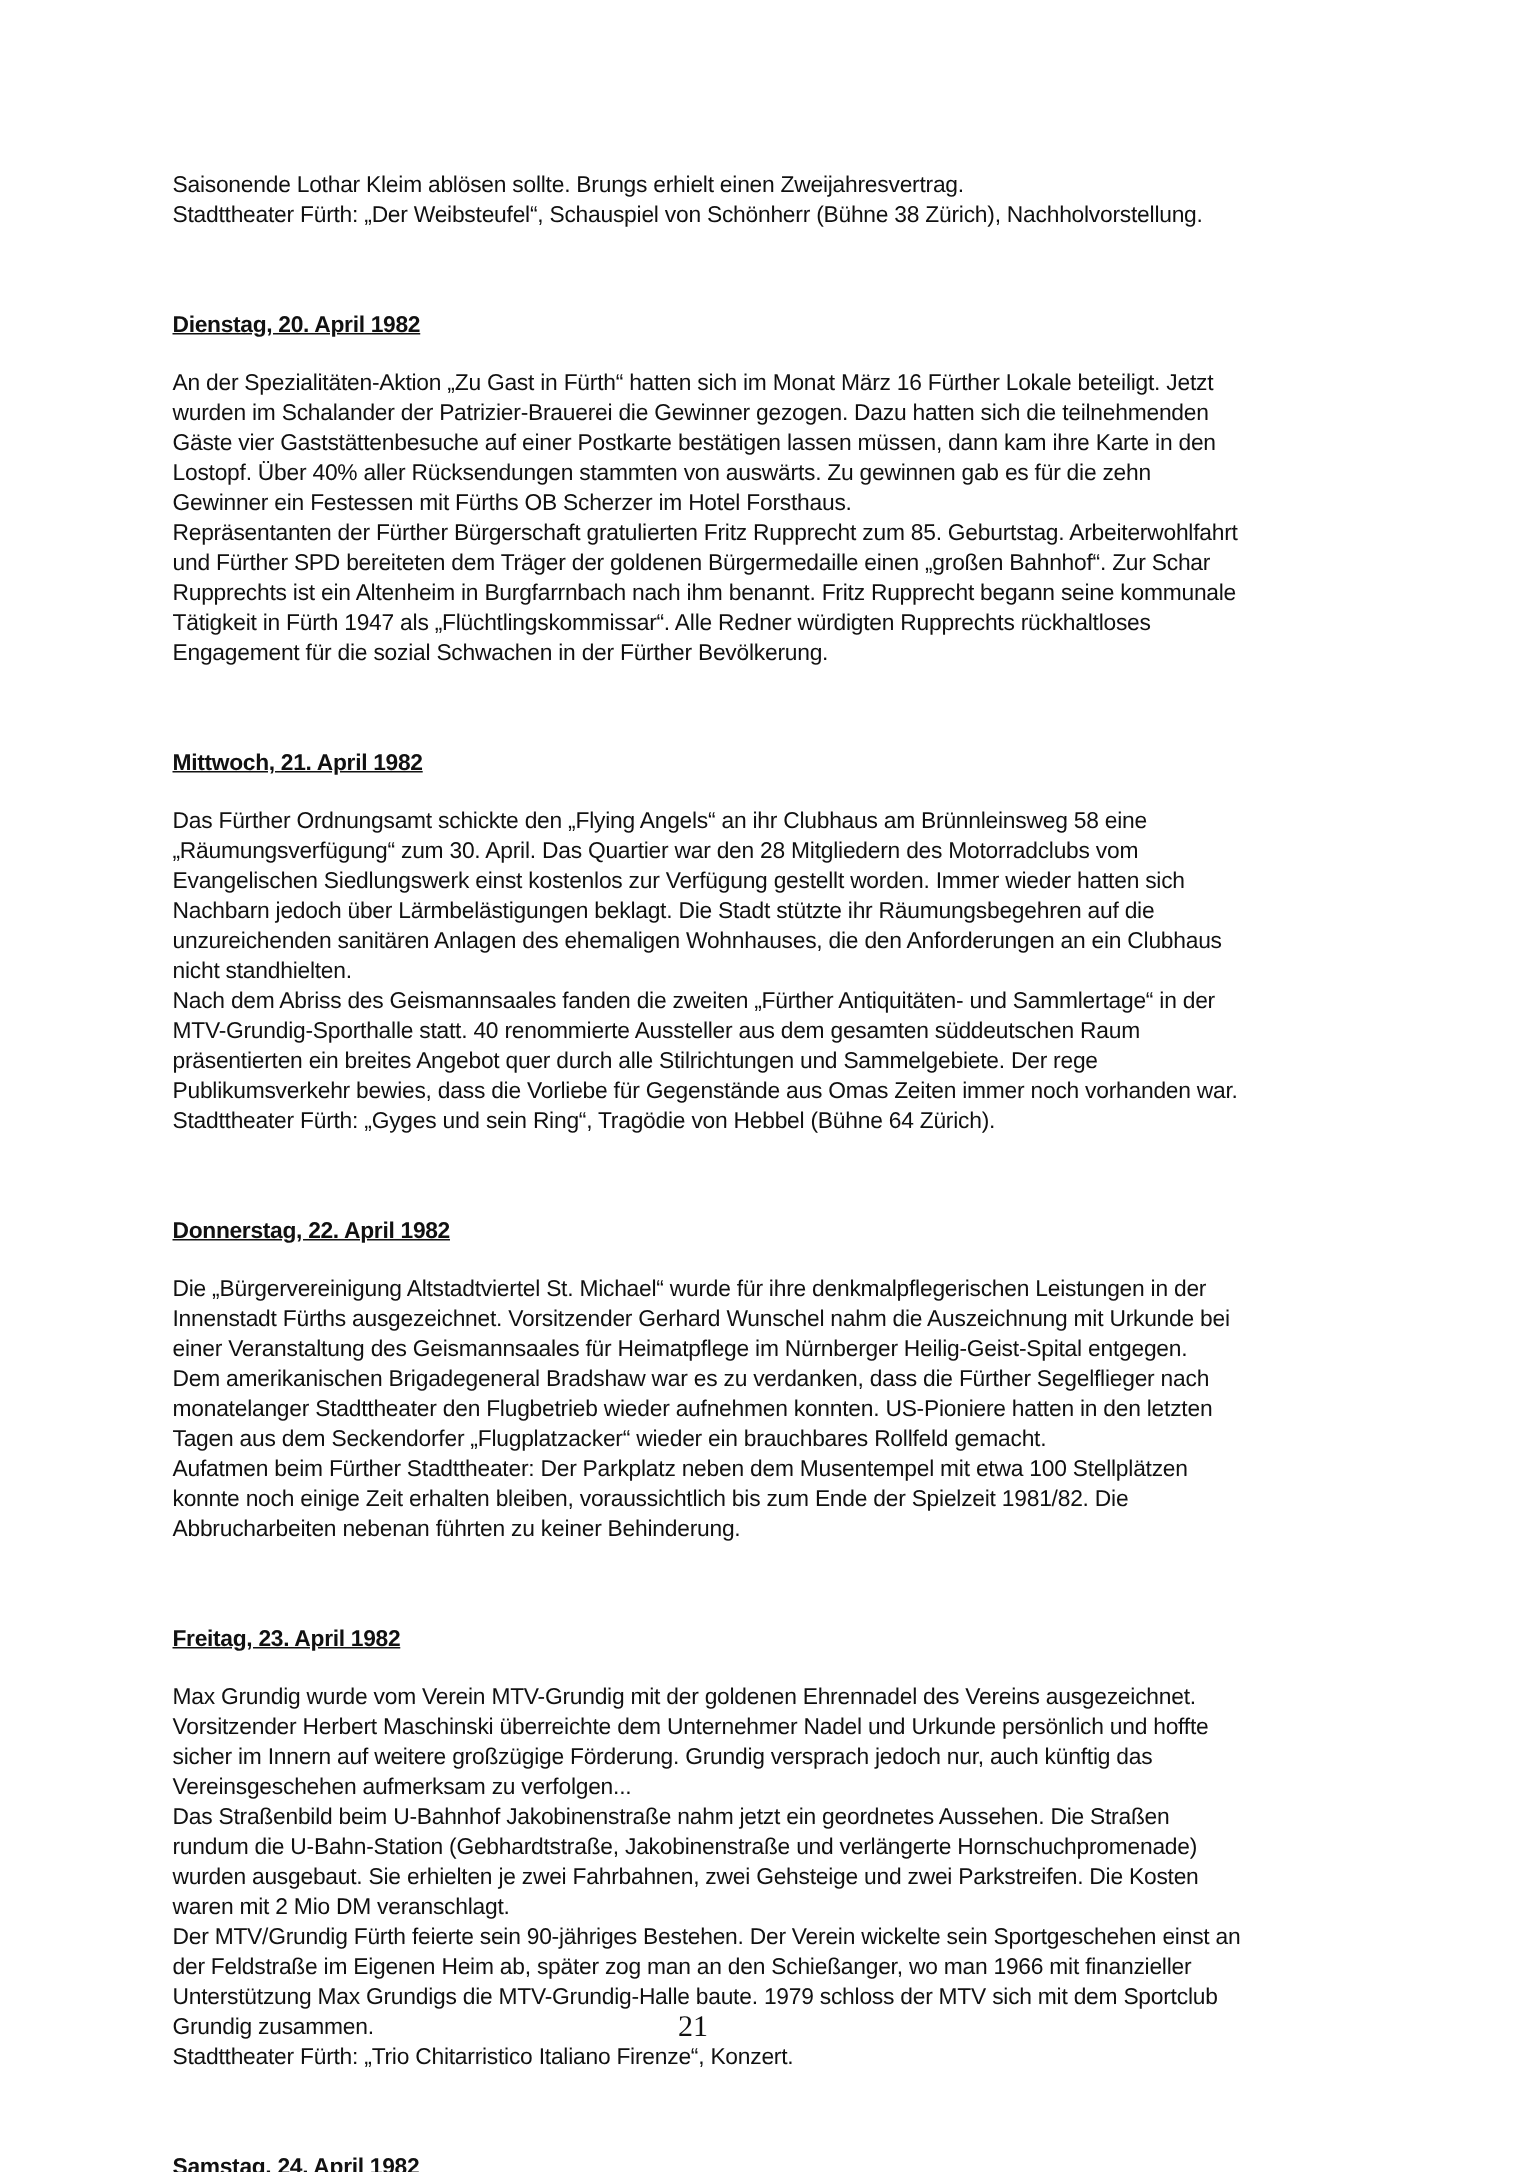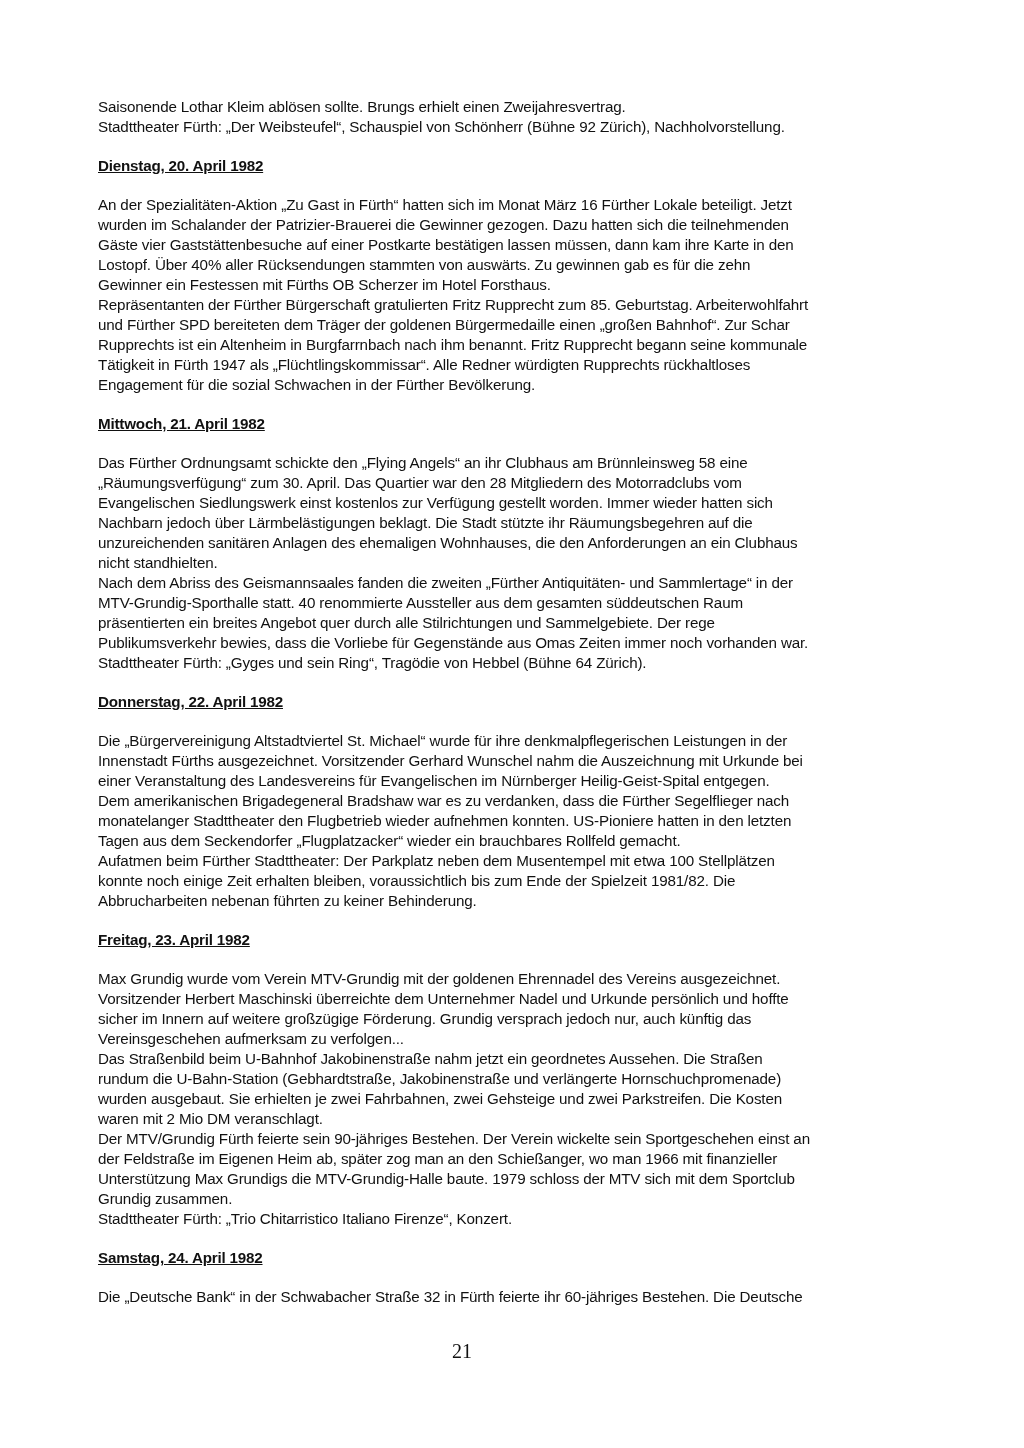--- a/index.html
+++ b/index.html
@@ -20,40 +20,40 @@
     font-size: 15.2px;
     font-weight: bold;
     line-height: 20px;
     height: 20px;
     color: #111111;
     white-space: nowrap;
     letter-spacing: -0.2px;
     text-decoration: underline;
   }
   .gap { height: 19px; }
-  .section { margin: 0; }
+  .section { margin: 17px; }
   .page-number {
     position: absolute;
     left: 0; width: 924px;
     top: 1340px;
     text-align: center;
     font-family: "Liberation Serif", serif;
     font-size: 20px;
     color: #111111;
   }
 </style>
 </head>
 <body>
 
 <div class="page">
   <div class="content">
 
     <div class="section">
       <div class="line">Saisonende Lothar Kleim ablösen sollte. Brungs erhielt einen Zweijahresvertrag.</div>
-      <div class="line">Stadttheater Fürth: „Der Weibsteufel“, Schauspiel von Schönherr (Bühne 92 Zürich), Nachholvorstellung.</div>
+      <div class="line">Stadttheater Fürth: „Der Weibsteufel“, Schauspiel von Schönherr (Bühne 38 Zürich), Nachholvorstellung.</div>
     </div>
 
     <div class="gap"></div>
 
     <div class="section">
       <div class="heading">Dienstag, 20. April 1982</div>
       <div class="gap"></div>
       <div class="line">An der Spezialitäten-Aktion „Zu Gast in Fürth“ hatten sich im Monat März 16 Fürther Lokale beteiligt. Jetzt</div>
       <div class="line">wurden im Schalander der Patrizier-Brauerei die Gewinner gezogen. Dazu hatten sich die teilnehmenden</div>
       <div class="line">Gäste vier Gaststättenbesuche auf einer Postkarte bestätigen lassen müssen, dann kam ihre Karte in den</div>
@@ -84,21 +84,21 @@
       <div class="line">Stadttheater Fürth: „Gyges und sein Ring“, Tragödie von Hebbel (Bühne 64 Zürich).</div>
     </div>
 
     <div class="gap"></div>
 
     <div class="section">
       <div class="heading">Donnerstag, 22. April 1982</div>
       <div class="gap"></div>
       <div class="line">Die „Bürgervereinigung Altstadtviertel St. Michael“ wurde für ihre denkmalpflegerischen Leistungen in der</div>
       <div class="line">Innenstadt Fürths ausgezeichnet. Vorsitzender Gerhard Wunschel nahm die Auszeichnung mit Urkunde bei</div>
-      <div class="line">einer Veranstaltung des Landesvereins für Evangelischen im Nürnberger Heilig-Geist-Spital entgegen.</div>
+      <div class="line">einer Veranstaltung des Geismannsaales für Heimatpflege im Nürnberger Heilig-Geist-Spital entgegen.</div>
       <div class="line">Dem amerikanischen Brigadegeneral Bradshaw war es zu verdanken, dass die Fürther Segelflieger nach</div>
       <div class="line">monatelanger Stadttheater den Flugbetrieb wieder aufnehmen konnten. US-Pioniere hatten in den letzten</div>
       <div class="line">Tagen aus dem Seckendorfer „Flugplatzacker“ wieder ein brauchbares Rollfeld gemacht.</div>
       <div class="line">Aufatmen beim Fürther Stadttheater: Der Parkplatz neben dem Musentempel mit etwa 100 Stellplätzen</div>
       <div class="line">konnte noch einige Zeit erhalten bleiben, voraussichtlich bis zum Ende der Spielzeit 1981/82. Die</div>
       <div class="line">Abbrucharbeiten nebenan führten zu keiner Behinderung.</div>
     </div>
 
     <div class="gap"></div>
 

